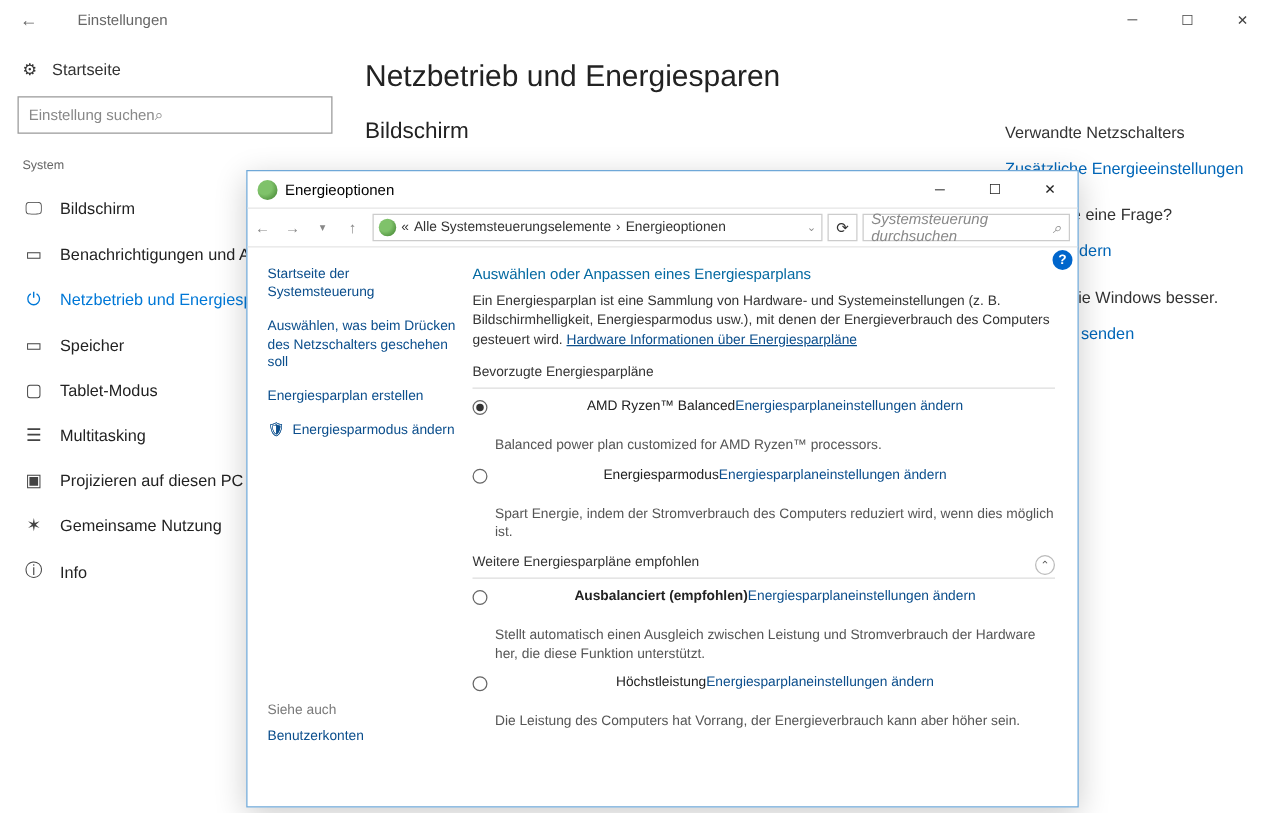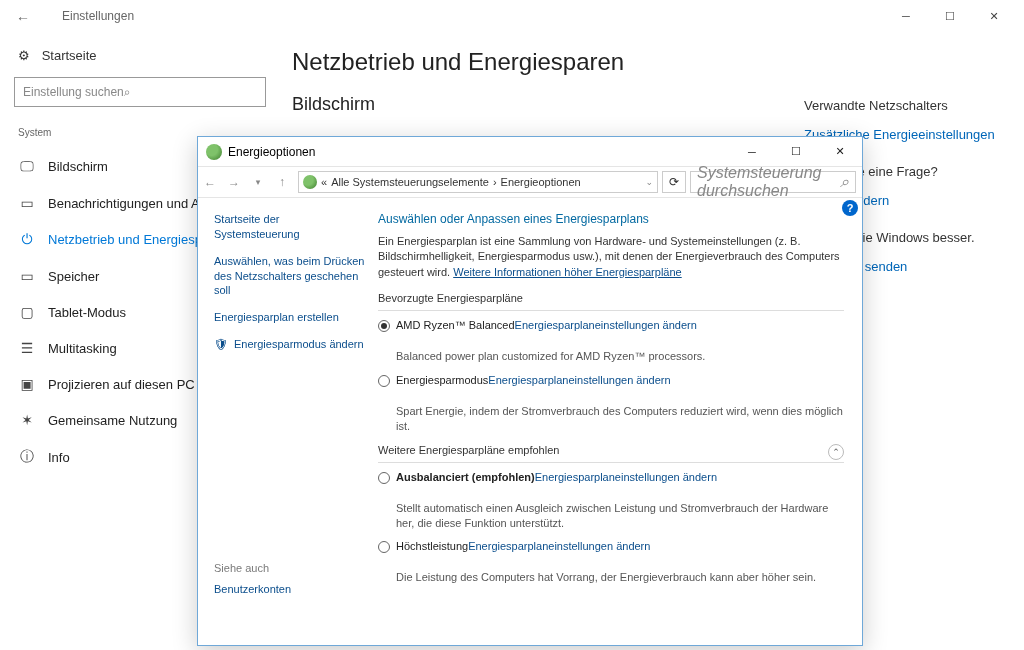--- a/index.html
+++ b/index.html
@@ -35,39 +35,39 @@
 .cp-window { position: absolute; left: 197px; top: 136px; width: 666px; height: 510px; background: #fff; border: 1px solid #6fa8d8; box-shadow: 0 6px 24px rgba(0,0,0,0.2); display: flex; flex-direction: column; }
 .cp-titlebar { display: flex; align-items: center; height: 29px; padding: 0 0 0 8px; font-size: 12px; }
 .cp-titlebar .icon { width: 16px; height: 16px; background: radial-gradient(circle at 35% 35%, #7fc26a 40%, #3a7a2a 100%); border-radius: 50%; margin-right: 6px; }
 .cp-titlebar .spacer { flex: 1; }
 .cp-titlebar .winbtn { width: 44px; height: 28px; display: flex; align-items: center; justify-content: center; font-size: 11px; color: #222; }
 .cp-addrbar { display: flex; align-items: center; height: 32px; border-top: 1px solid #e5e5e5; border-bottom: 1px solid #e5e5e5; font-size: 11px; color: #333; }
 .cp-addrbar .navbtn { width: 24px; text-align: center; color: #888; font-size: 12px; }
 .cp-addrbar .path { flex: 1; display: flex; align-items: center; border: 1px solid #ccc; height: 22px; margin: 0 4px; padding: 0 4px; gap: 4px; white-space: nowrap; overflow: hidden; }
 .cp-addrbar .path .icon { width: 14px; height: 14px; background: radial-gradient(circle at 35% 35%, #7fc26a 40%, #3a7a2a 100%); border-radius: 50%; }
 .cp-addrbar .refbtn { width: 24px; height: 22px; border: 1px solid #ccc; display: flex; align-items: center; justify-content: center; margin-right: 4px; font-size: 12px; }
-.cp-addrbar .search { width: 166px; height: 22px; border: 1px solid #ccc; display: flex; align-items: center; padding: 0 6px; margin-right: 6px; color: #888; font-style: italic; font-size: 16px; justify-content: space-between; }
+.cp-addrbar .search { width: 166px; height: 22px; border: 1px solid #ccc; display: flex; align-items: center; padding: 0 6px; margin-right: 6px; color: #888; font-style: italic; font-size: 12px; justify-content: space-between; }
 .cp-body { display: flex; flex: 1; position: relative; }
 .helpbadge { position: absolute; right: 4px; top: 2px; width: 16px; height: 16px; background: #0066cc; color: #fff; border-radius: 50%; font-size: 11px; font-weight: bold; display: flex; align-items: center; justify-content: center; }
 .cp-side { width: 176px; padding: 14px 8px 8px 16px; font-size: 11px; }
 .cp-side .slink { color: #0b4e8c; margin-bottom: 12px; line-height: 1.35; cursor: pointer; }
 .cp-side .slink.iconed { position: relative; padding-left: 20px; }
 .cp-side .slink.iconed .sicon { position: absolute; left: 0; top: 0; width: 14px; height: 14px; }
 .cp-side .sa-label { color: #7a7a7a; margin-top: 210px; margin-bottom: 8px; }
 .cp-main { flex: 1; padding: 14px 18px 8px 4px; font-size: 11px; color: #333; position: relative; }
 .cp-main h2 { color: #0369a1; font-size: 12px; font-weight: 400; margin: 0 0 8px 0; }
 .cp-main .desc { line-height: 1.4; margin-bottom: 12px; }
 .cp-main .desc a { color: #0b4e8c; text-decoration: underline; }
 .cp-main .group-label { color: #333; margin: 8px 0 6px 0; position: relative; }
 .cp-main .group-label .expand { position: absolute; right: 0; top: 0; width: 16px; height: 16px; border: 1px solid #bbb; border-radius: 50%; display: flex; align-items: center; justify-content: center; font-size: 9px; color: #555; }
 .cp-main hr { border: none; border-top: 1px solid #ddd; margin: 2px 0 8px 0; }
 .plan { margin: 4px 0 10px 18px; position: relative; }
 .plan .radio { position: absolute; left: -18px; top: 1px; width: 12px; height: 12px; border: 1px solid #666; border-radius: 50%; background: #fff; }
 .plan .radio.checked::after { content: ""; position: absolute; left: 2px; top: 2px; width: 6px; height: 6px; border-radius: 50%; background: #333; }
-.plan .row1 { display: flex; justify-content: flex-start; }
+.plan .row1 { display: flex; justify-content: center; }
 .plan .name { color: #222; }
 .plan .name.bold { font-weight: 600; }
 .plan .chg { color: #0b4e8c; cursor: pointer; }
 .plan .pdesc { color: #555; margin-top: 18px; line-height: 1.35; }
 </style>
 </head>
 <body>
 
 <div class="settings-window">
   <div class="settings-titlebar">
@@ -185,21 +185,21 @@
       <div class="slink iconed">
         <span class="sicon">🛡</span>
         <span>Energiesparmodus ändern</span>
       </div>
       <div class="sa-label">Siehe auch</div>
       <div class="slink">Benutzerkonten</div>
     </div>
     <div class="cp-main">
       <h2>Auswählen oder Anpassen eines Energiesparplans</h2>
       <div class="desc">
-        <span>Ein Energiesparplan ist eine Sammlung von Hardware- und Systemeinstellungen (z. B. Bildschirmhelligkeit, Energiesparmodus usw.), mit denen der Energieverbrauch des Computers gesteuert wird. </span><a>Weitere Informationen höher Energiesparpläne</a>
+        <span>Ein Energiesparplan ist eine Sammlung von Hardware- und Systemeinstellungen (z. B. Bildschirmhelligkeit, Energiesparmodus usw.), mit denen der Energieverbrauch des Computers gesteuert wird. </span><a>Hardware Informationen über Energiesparpläne</a>
       </div>
       <div class="group-label">Bevorzugte Energiesparpläne</div>
       <hr>
 
       <div class="plan">
         <span class="radio checked"></span>
         <div class="row1">
             <span class="name">AMD Ryzen™ Balanced</span>
             <span class="chg">Energiesparplaneinstellungen ändern</span>
           </div>

